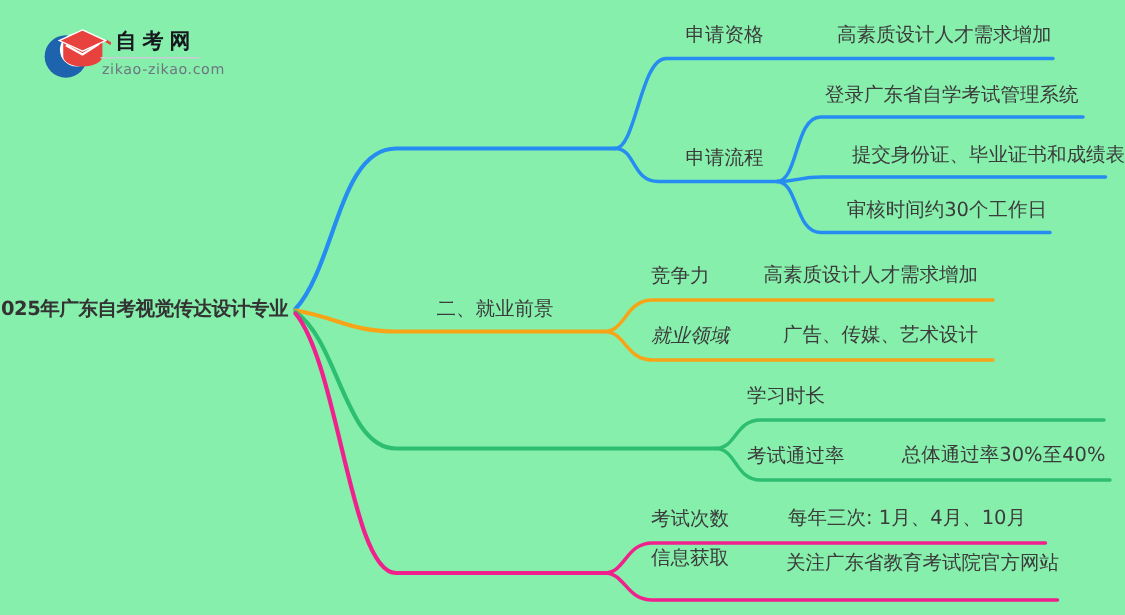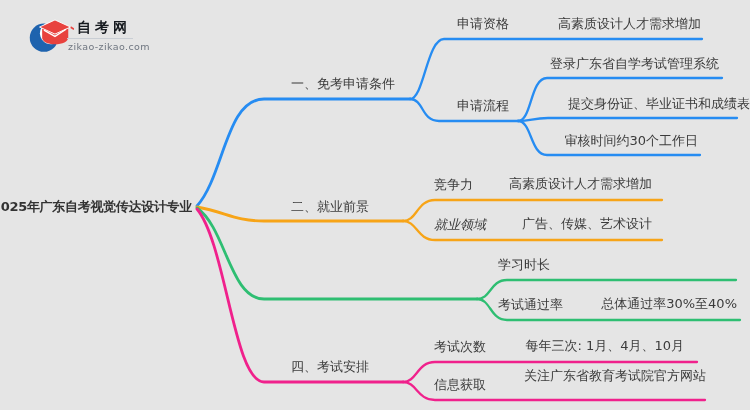--- a/index.html
+++ b/index.html
@@ -1,19 +1,19 @@
 <!DOCTYPE html>
 <html><head>
 <meta charset="utf-8">
 <style>
   html,body{margin:0;padding:0;background:#ffffff;}
   #canvas{
     position:relative;
     width:750px;height:410px;
-    background:#e5e5e5;
+    background:#86efac;
     overflow:hidden;
     font-family:"DejaVu Sans","Liberation Sans",sans-serif;
   }
   #wires{position:absolute;left:0;top:0;width:750px;height:410px;}
   .node{
     position:absolute;
     white-space:nowrap;
     font-size:13px;
     color:#3b3b3b;
     line-height:16px;
@@ -79,37 +79,35 @@
       <polygon points="30.5,6 48,14 30.5,22 13,14" fill="#E8423E" stroke="#ffffff" stroke-width="1"></polygon>
       <polyline points="18,17.5 30.5,24.5 43,16.5" stroke="#ffffff" stroke-width="1.6" fill="none"></polyline>
     </svg>
     <div id="site-name">自考网</div>
     <div id="logo-divider"></div>
     <div id="site-url">zikao-zikao.com</div>
   </div>
 
   <div class="node root-label" style="right:558px;top:199px;">2025年广东自考视觉传达设计专业</div>
 
-  <div class="node branch-label" style="left:291px;top:76px;">一、免考申请条件</div>
   <div class="node" style="left:457px;top:16px;">申请资格</div>
   <div class="node" style="right:49px;top:16px;">高素质设计人才需求增加</div>
   <div class="node" style="left:457px;top:98px;">申请流程</div>
   <div class="node" style="right:31px;top:56px;">登录广东省自学考试管理系统</div>
   <div class="node" style="right:0;top:96px;">提交身份证、毕业证书和成绩表</div>
   <div class="node" style="right:52px;top:133px;">审核时间约30个工作日</div>
 
   <div class="node branch-label" style="left:291px;top:199px;">二、就业前景</div>
   <div class="node" style="left:434px;top:177px;">竞争力</div>
   <div class="node" style="right:98px;top:176px;">高素质设计人才需求增加</div>
   <div class="node" style="left:434px;top:217px;font-style:italic;">就业领域</div>
   <div class="node" style="right:98px;top:216px;">广告、传媒、艺术设计</div>
 
   <div class="node" style="left:498px;top:257px;">学习时长</div>
   <div class="node" style="left:498px;top:297px;">考试通过率</div>
   <div class="node" style="right:13px;top:296px;">总体通过率30%至40%</div>
 
-  <div class="node branch-label" style="left:291px;top:359px;">四、考试安排</div>
   <div class="node" style="left:434px;top:339px;">考试次数</div>
   <div class="node" style="right:66px;top:338px;">每年三次: 1月、4月、10月</div>
-  <div class="node" style="left:434px;top:377px;">信息获取</div>
+  <div class="node" style="left:434px;top:365px;">信息获取</div>
   <div class="node" style="right:44px;top:368px;">关注广东省教育考试院官方网站</div>
 
 </div>
 
 </body></html>

